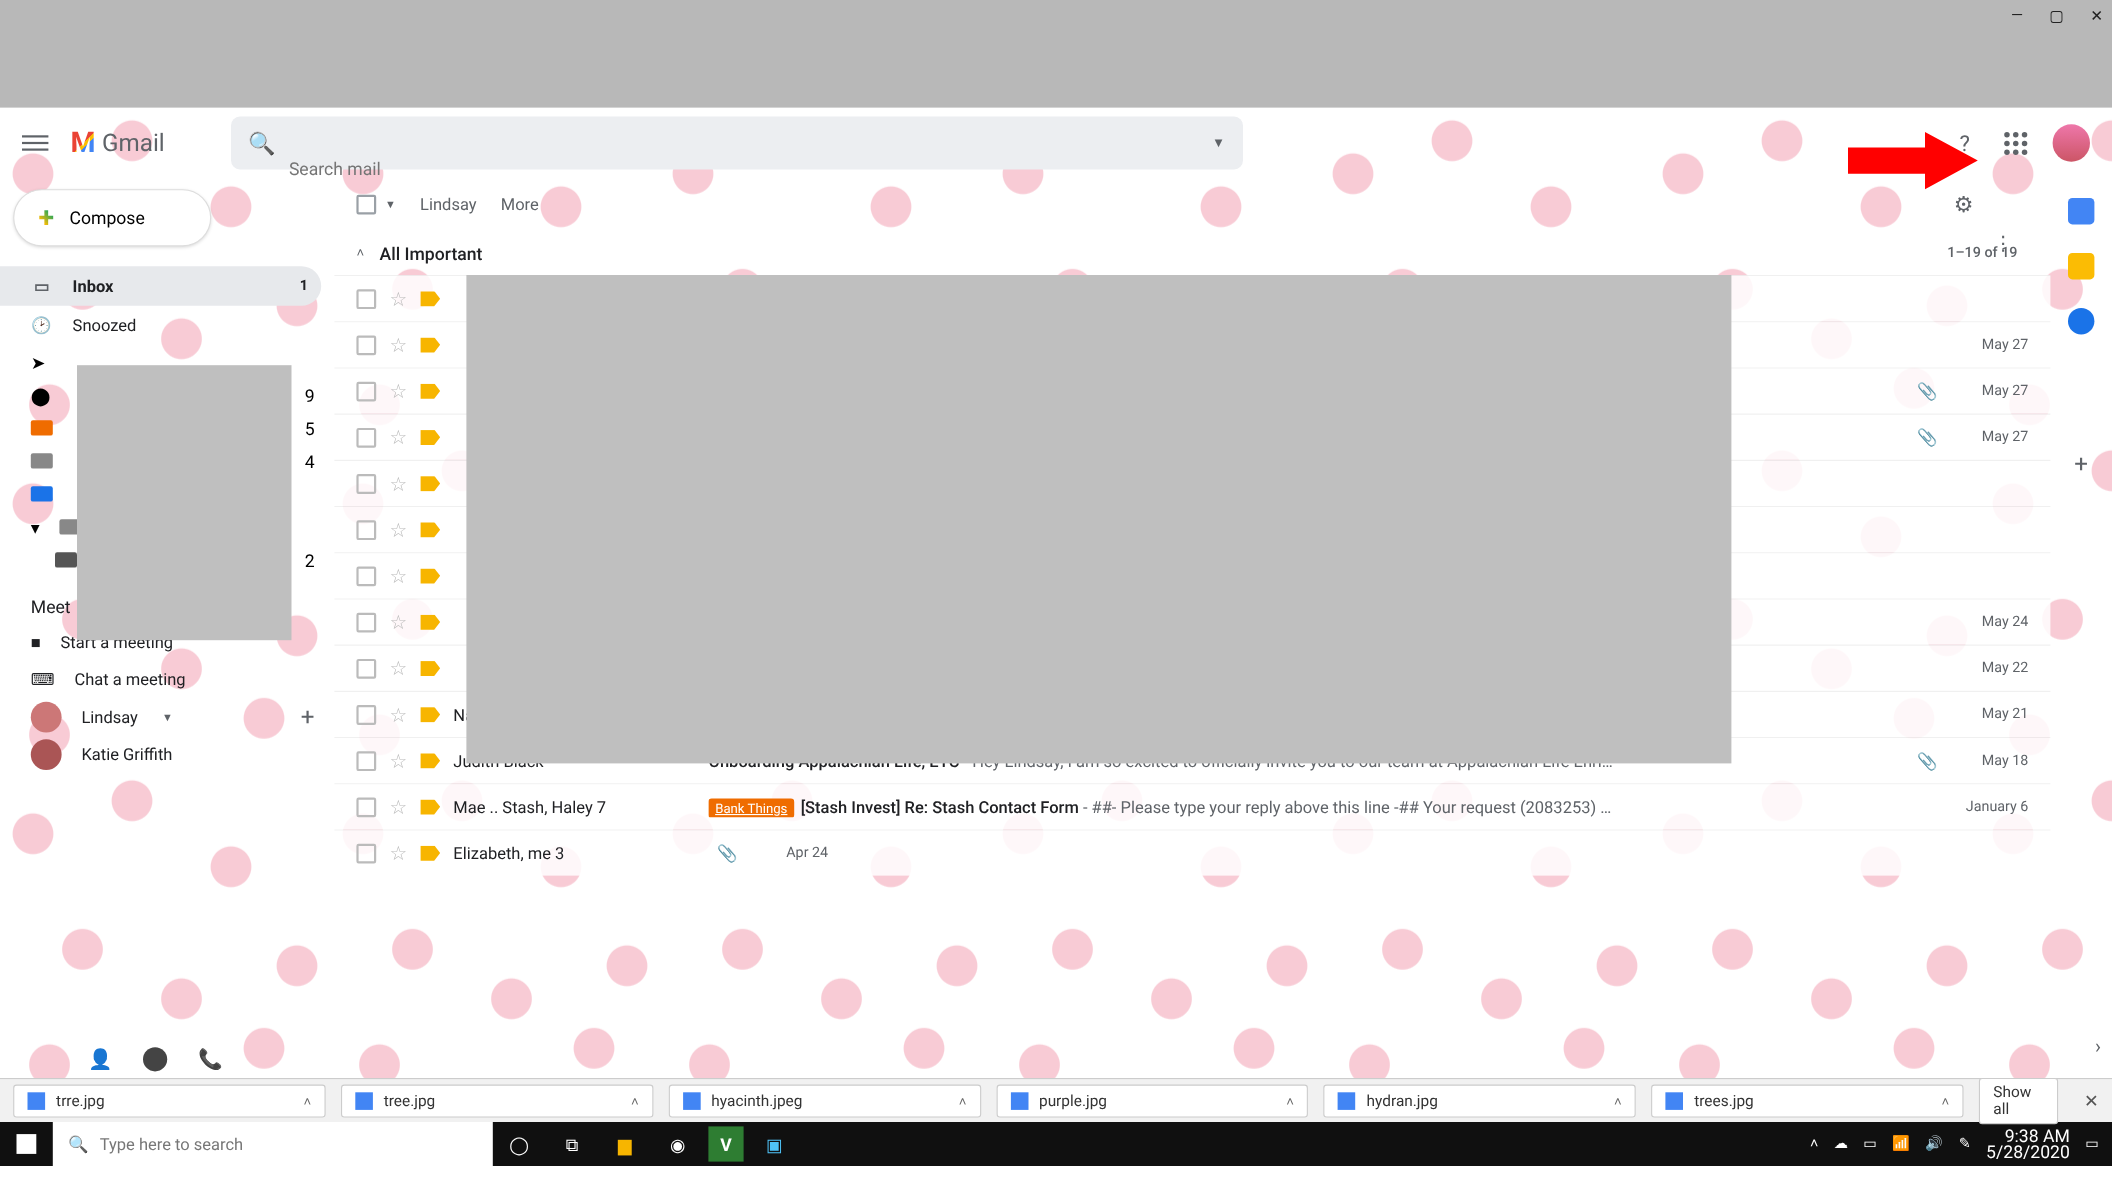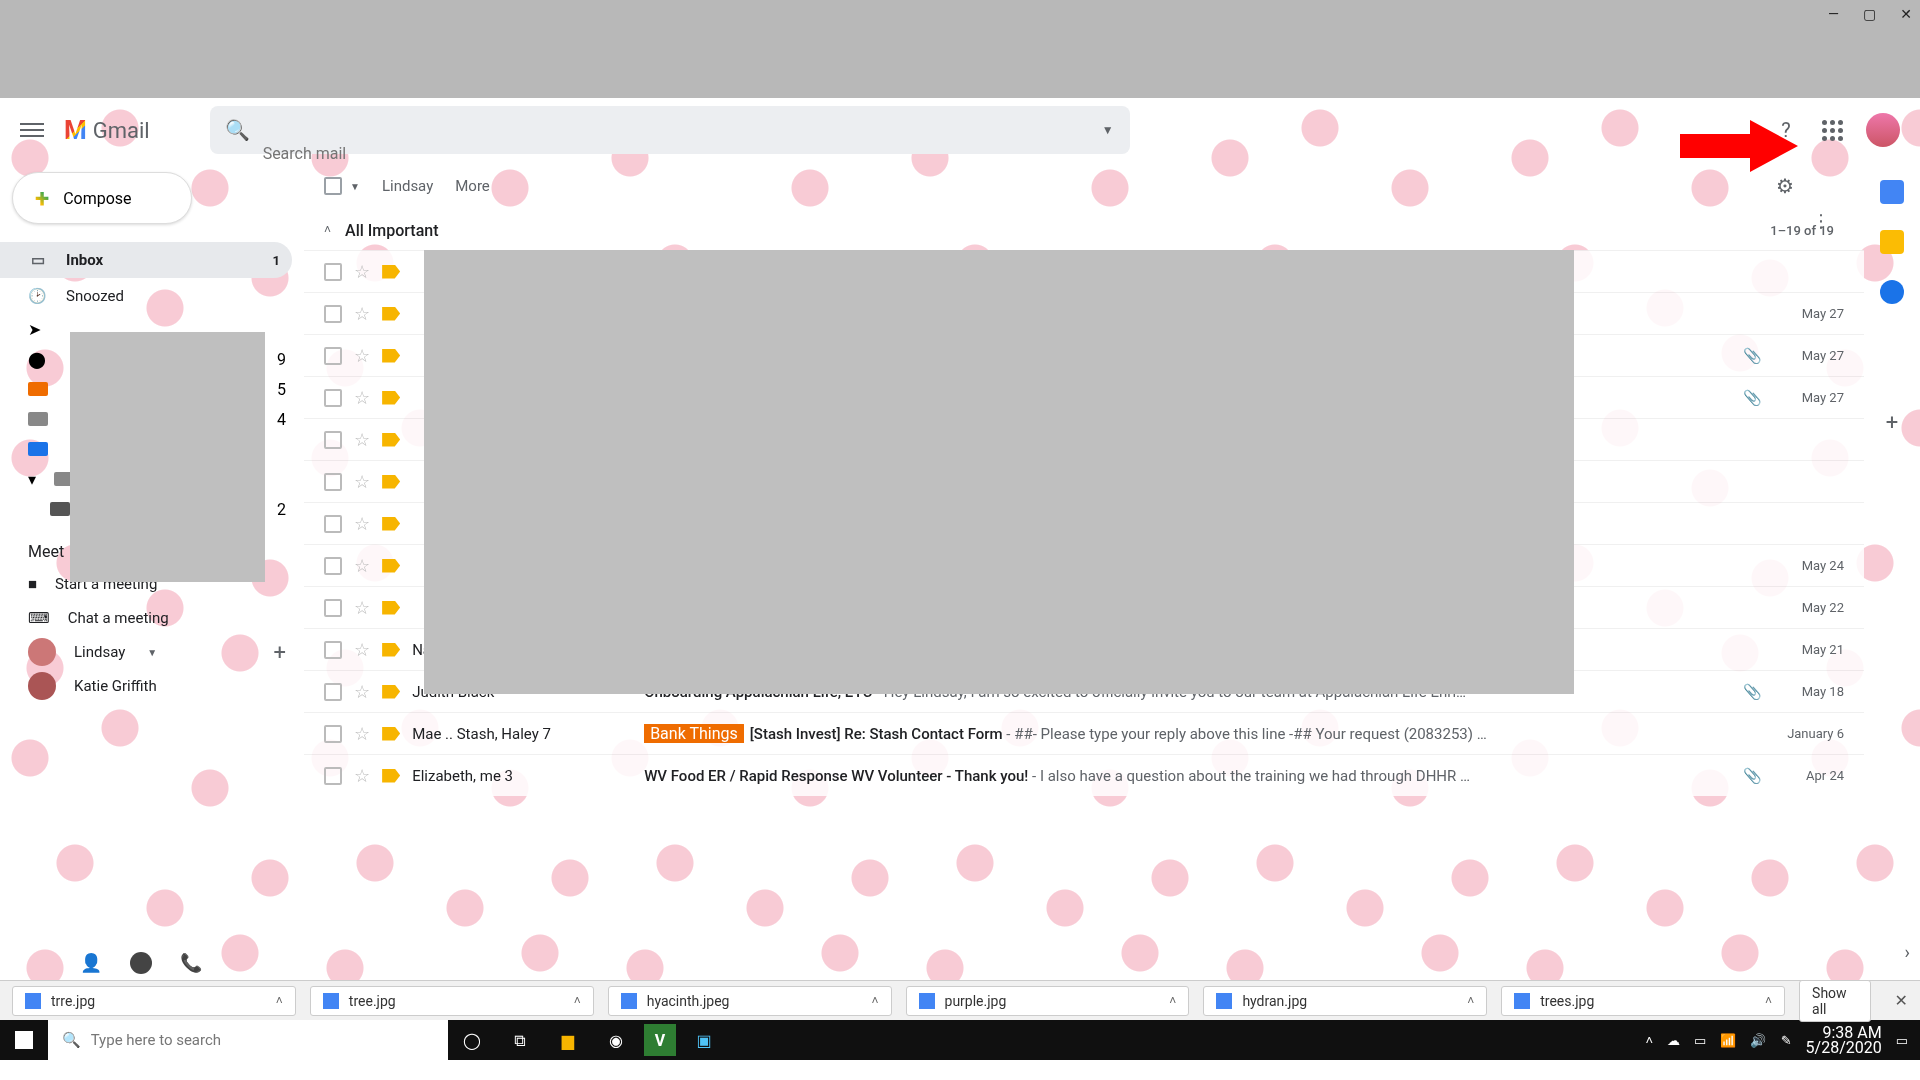--- a/index.html
+++ b/index.html
@@ -69,21 +69,21 @@
 .section-hdr{height:40px;display:flex;align-items:center;padding-left:20px;gap:14px;color:#202124;font-size:16px;font-weight:500;}
 .section-hdr .chev{font-size:12px;color:#5f6368;}
 .section-hdr .range{margin-left:auto;margin-right:30px;font-size:13px;color:#5f6368;}
 .row{height:42px;display:flex;align-items:center;padding:0 20px;gap:12px;border-top:1px solid rgba(0,0,0,.06);background:rgba(255,255,255,.85);font-size:15px;color:#202124;position:relative;}
 .row .cb{width:18px;height:18px;border:2px solid #bbb;border-radius:2px;flex:none;}
 .row .star{color:#bbb;flex:none;font-size:18px;}
 .row .imp{width:18px;height:14px;background:#f7b500;clip-path:polygon(0 0,70% 0,100% 50%,70% 100%,0 100%);flex:none;}
 .row .sender{flex:0 0 220px;white-space:nowrap;overflow:hidden;text-overflow:ellipsis;}
 .row .subj{flex:1;white-space:nowrap;overflow:hidden;text-overflow:ellipsis;color:#5f6368;}
 .row .subj b{color:#202124;font-weight:500;}
-.row .lbl{background:#ef6c00;color:#fff;font-size:16px;padding:2px 6px;border-radius:3px;margin-right:6px;}
+.row .lbl{background:#ef6c00;color:#fff;font-size:12px;padding:2px 6px;border-radius:3px;margin-right:6px;text-decoration:underline;}
 .row .follow{color:#e8710a;font-weight:500;}
 .row .clip{color:#9aa0a6;flex:none;margin-left:8px;}
 .row .date{flex:0 0 70px;text-align:right;color:#5f6368;font-size:13px;}
 .big-redact{position:absolute;left:120px;top:0;width:1150px;height:444px;background:#bfbfbf;z-index:5;}
 .row-redact-area{position:relative;}
 
 
 .rail{width:56px;flex:none;display:flex;flex-direction:column;align-items:center;gap:26px;padding-top:18px;}
 .rail .ricon{width:24px;height:24px;border-radius:4px;}
 .rail .cal{background:#4285f4;}
@@ -355,21 +355,20 @@
               <span class="imp"></span>
               <span class="sender">Mae .. Stash, Haley 7</span>
               <span class="subj"><span class="lbl">Bank Things</span><b>[Stash Invest] Re: Stash Contact Form</b> - ##- Please type your reply above this line -## Your request (2083253) …</span>
               <span class="date">January 6</span>
             </div>
             <div class="row">
               <span class="cb"></span>
               <span class="star">☆</span>
               <span class="imp"></span>
               <span class="sender">Elizabeth, me 3</span>
-              <span class="subj"><b>WV Food ER / Rapid Response WV Volunteer - Thank you!</b> - I also have a question about the training we had through DHHR …</span>
               <span class="clip">📎</span>
               <span class="date">Apr 24</span>
             </div>
             <div class="big-redact"></div>
           </div>
       </div>
 
       <div class="rail">
         <div class="ricon cal"></div>
         <div class="ricon keep"></div>

